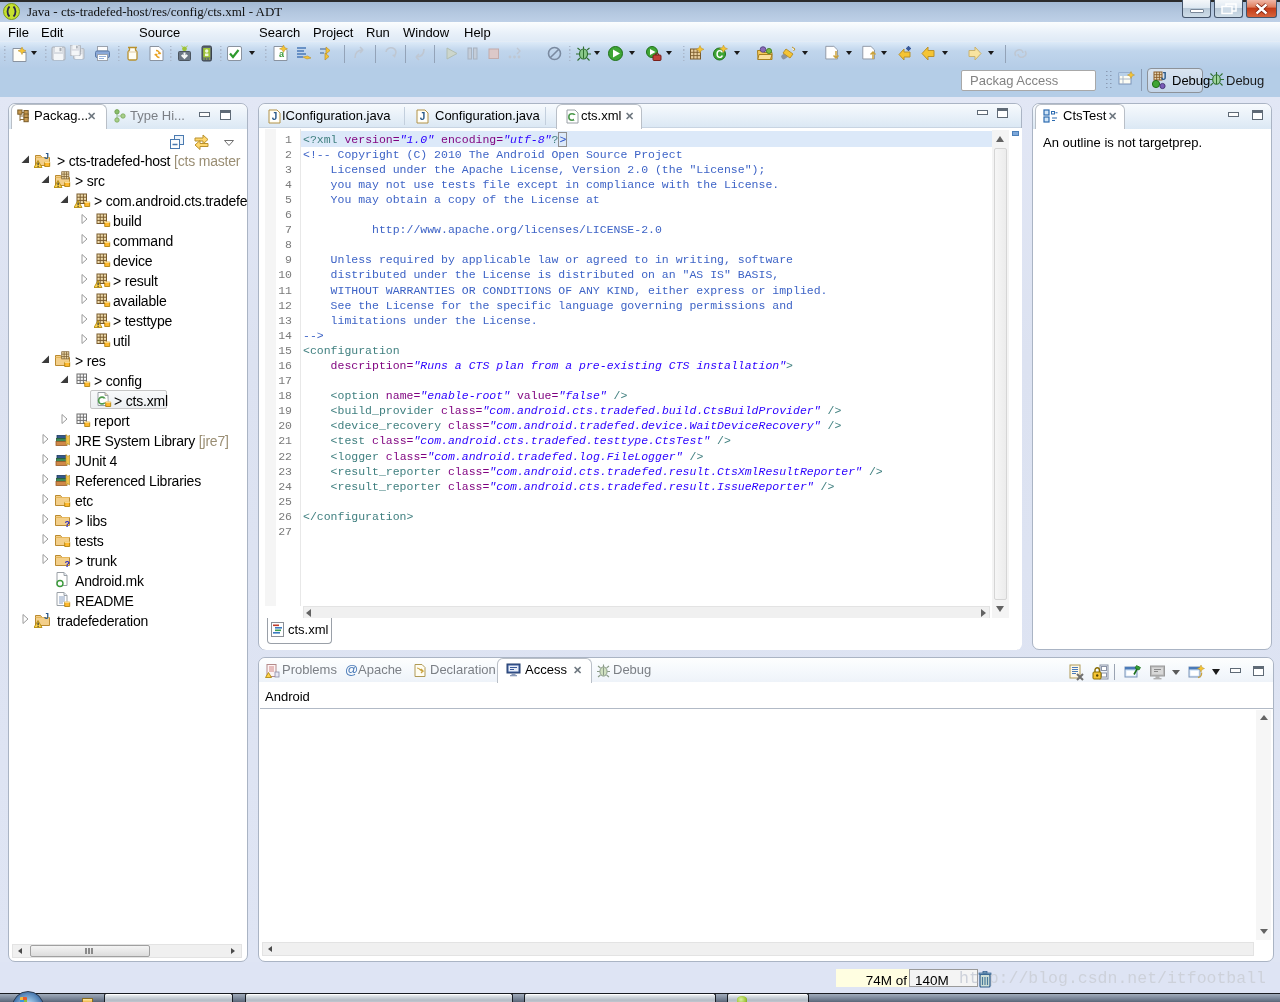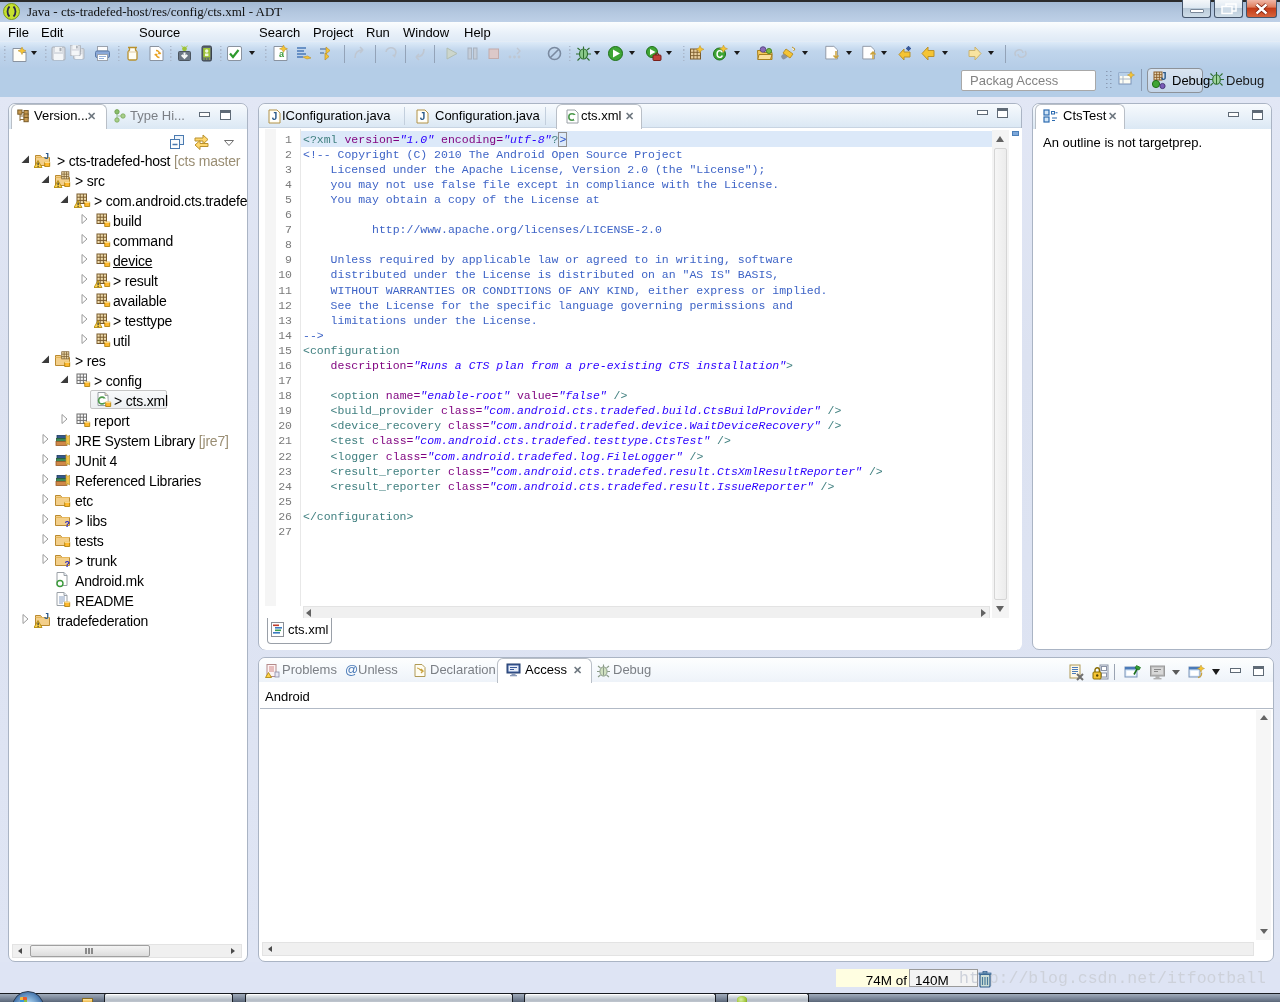--- a/index.html
+++ b/index.html
@@ -324,21 +324,21 @@
 <div class="panel" id="pkg-panel" style="overflow:hidden;">
   <div class="tabstrip" style="border-radius:7px 7px 0 0;border-bottom:none;height:25px;"></div>
   <div class="vtab-active" style="left:2px;width:96px;"></div>
   <svg class="abs" style="left:8px;top:5px" width="14" height="14" viewBox="0 0 14 14">
       <path d="M3 2v10M3 3.5h4M3 7h4M3 10.5h4" stroke="#8a6d3a" fill="none"></path>
       <rect x="0.8" y="1" width="4.2" height="4.2" fill="#c89a50" stroke="#7a5c28"></rect>
       <rect x="7" y="1.5" width="4.2" height="4.2" fill="#c89a50" stroke="#7a5c28"></rect>
       <rect x="7" y="5" width="4.2" height="4.2" fill="#c89a50" stroke="#7a5c28"></rect>
       <rect x="7" y="8.5" width="4.2" height="4.2" fill="#c89a50" stroke="#7a5c28"></rect>
     </svg>
-  <span class="tab-label" style="left:25px;">Version...</span>
+  <span class="tab-label" style="left:25px;">Packag...</span>
   <span class="tclose" style="left:78px;">✕</span>
   <svg class="abs" style="left:104px;top:5px" width="14" height="14" viewBox="0 0 14 14">
       <path d="M4 3v8M4 7h5" stroke="#a8c8a8" fill="none" stroke-width="1.2"></path>
       <circle cx="4" cy="2.8" r="2.2" fill="#8abf6a" stroke="#6a9a4a" stroke-width="0.8"></circle>
       <circle cx="4" cy="11" r="2.2" fill="#a8cf8a" stroke="#7aa85a" stroke-width="0.8"></circle>
       <circle cx="10" cy="7" r="2.2" fill="#a8cf8a" stroke="#7aa85a" stroke-width="0.8"></circle>
     </svg>
   <span class="tab-label-gray" style="left:121px;">Type Hi...</span>
   <div class="abs" style="left:190px;top:8px;width:11px;height:5px;border:1px solid #5f6a76;background:#fdfdfd;"></div>
   <div class="abs" style="left:211px;top:6px;width:11px;height:10px;border:1px solid #5f6a76;background:#fff;border-top-width:3px;"></div>
@@ -390,21 +390,21 @@
   <svg class="abs" style="left:85px;top:127px" width="17" height="17">
       <use href="#i-pkg"></use>
     </svg>
   <span class="tt" style="left:104px;top:129px;">command</span>
   <svg class="abs" style="left:72px;top:150px" width="7" height="11">
       <polygon points="1,0.5 6,5 1,9.5" fill="none" stroke="#9b9b9b"></polygon>
     </svg>
   <svg class="abs" style="left:85px;top:147px" width="17" height="17">
       <use href="#i-pkg"></use>
     </svg>
-  <span class="tt" style="left:104px;top:149px;text-decoration:underline;">device</span>
+  <span class="tt" style="left:104px;top:149px;">device</span>
   <svg class="abs" style="left:72px;top:170px" width="7" height="11">
       <polygon points="1,0.5 6,5 1,9.5" fill="none" stroke="#9b9b9b"></polygon>
     </svg>
   <svg class="abs" style="left:85px;top:167px" width="17" height="17">
       <use href="#i-pkgw"></use>
     </svg>
   <span class="tt" style="left:104px;top:169px;">&gt; result</span>
   <svg class="abs" style="left:72px;top:190px" width="7" height="11">
       <polygon points="1,0.5 6,5 1,9.5" fill="none" stroke="#9b9b9b"></polygon>
     </svg>
@@ -677,21 +677,21 @@
 21
 22
 23
 24
 25
 26
 27</div>
   <div id="code" style="left:44px;top:27.6px;"><span class="teal">&lt;?xml </span><span class="attr">version=</span><span class="val">"1.0"</span><span class="teal"> </span><span class="attr">encoding=</span><span class="val">"utf-8"</span><span class="teal">?<span style="border:1px solid #8f8f8f;color:#2a50c8;">&gt;</span></span>
 <span class="cmt">&lt;!-- Copyright (C) 2010 The Android Open Source Project</span>
 <span class="cmt">    Licensed under the Apache License, Version 2.0 (the "License");</span>
-<span class="cmt">    you may not use false file except in compliance with the License.</span>
+<span class="cmt">    you may not use tests file except in compliance with the License.</span>
 <span class="cmt">    You may obtain a copy of the License at</span>
 
 <span class="cmt">          http://www.apache.org/licenses/LICENSE-2.0</span>
 
 <span class="cmt">    Unless required by applicable law or agreed to in writing, software</span>
 <span class="cmt">    distributed under the License is distributed on an "AS IS" BASIS,</span>
 <span class="cmt">    WITHOUT WARRANTIES OR CONDITIONS OF ANY KIND, either express or implied.</span>
 <span class="cmt">    See the License for the specific language governing permissions and</span>
 <span class="cmt">    limitations under the License.</span>
 <span class="cmt">--&gt;</span>
@@ -750,21 +750,21 @@
   <div class="tabstrip" style="background:linear-gradient(#fdfefe,#f4f8fc 60%,#eef3f9);border-bottom:none;"></div>
 
   <svg class="abs" style="left:6px;top:5px" width="15" height="15" viewBox="0 0 15 15">
       <rect x="2" y="1.5" width="9" height="12" fill="#fdf3f3" stroke="#b48a8a"></rect>
       <path d="M4 4h5M4 6h5M4 8h5" stroke="#c87a7a" stroke-width="0.9"></path>
       <polygon points="3.5,9.5 6.5,14.5 0.5,14.5" fill="#ffd24a" stroke="#a88200" stroke-width="0.8"></polygon>
       <rect x="10" y="9" width="4" height="5" fill="#e8e8f4" stroke="#8a8aa8" stroke-width="0.8"></rect>
     </svg>
   <span class="tab-label-gray" style="left:23px;">Problems</span>
   <span class="abs" style="left:86px;top:4px;font-size:13px;color:#4a7ab8;">@</span>
-  <span class="tab-label-gray" style="left:99px;">Unless</span>
+  <span class="tab-label-gray" style="left:99px;">Apache</span>
   <svg class="abs" style="left:154px;top:5px" width="15" height="15" viewBox="0 0 15 15">
       <path d="M2 1.5h7l3 3v9H2z" fill="#fffdf2" stroke="#b09a56"></path>
       <path d="M4 5c3 0 3 3 6 3l-2-2m2 2l-2 2" stroke="#caa23c" fill="none" stroke-width="1.2"></path>
     </svg>
   <span class="tab-label-gray" style="left:171px;">Declaration</span>
   <div class="vtab-active" style="left:238px;width:95px;background:#fff;"></div>
   <svg class="abs" style="left:247px;top:5px" width="15" height="14" viewBox="0 0 15 14">
       <rect x="1" y="1" width="13" height="9" fill="#3a5a9a" stroke="#27406e"></rect>
       <rect x="2.5" y="2.5" width="10" height="6" fill="#e8eef8"></rect>
       <path d="M4 4.5h7M4 6.5h4" stroke="#3a5a9a" stroke-width="1"></path>

